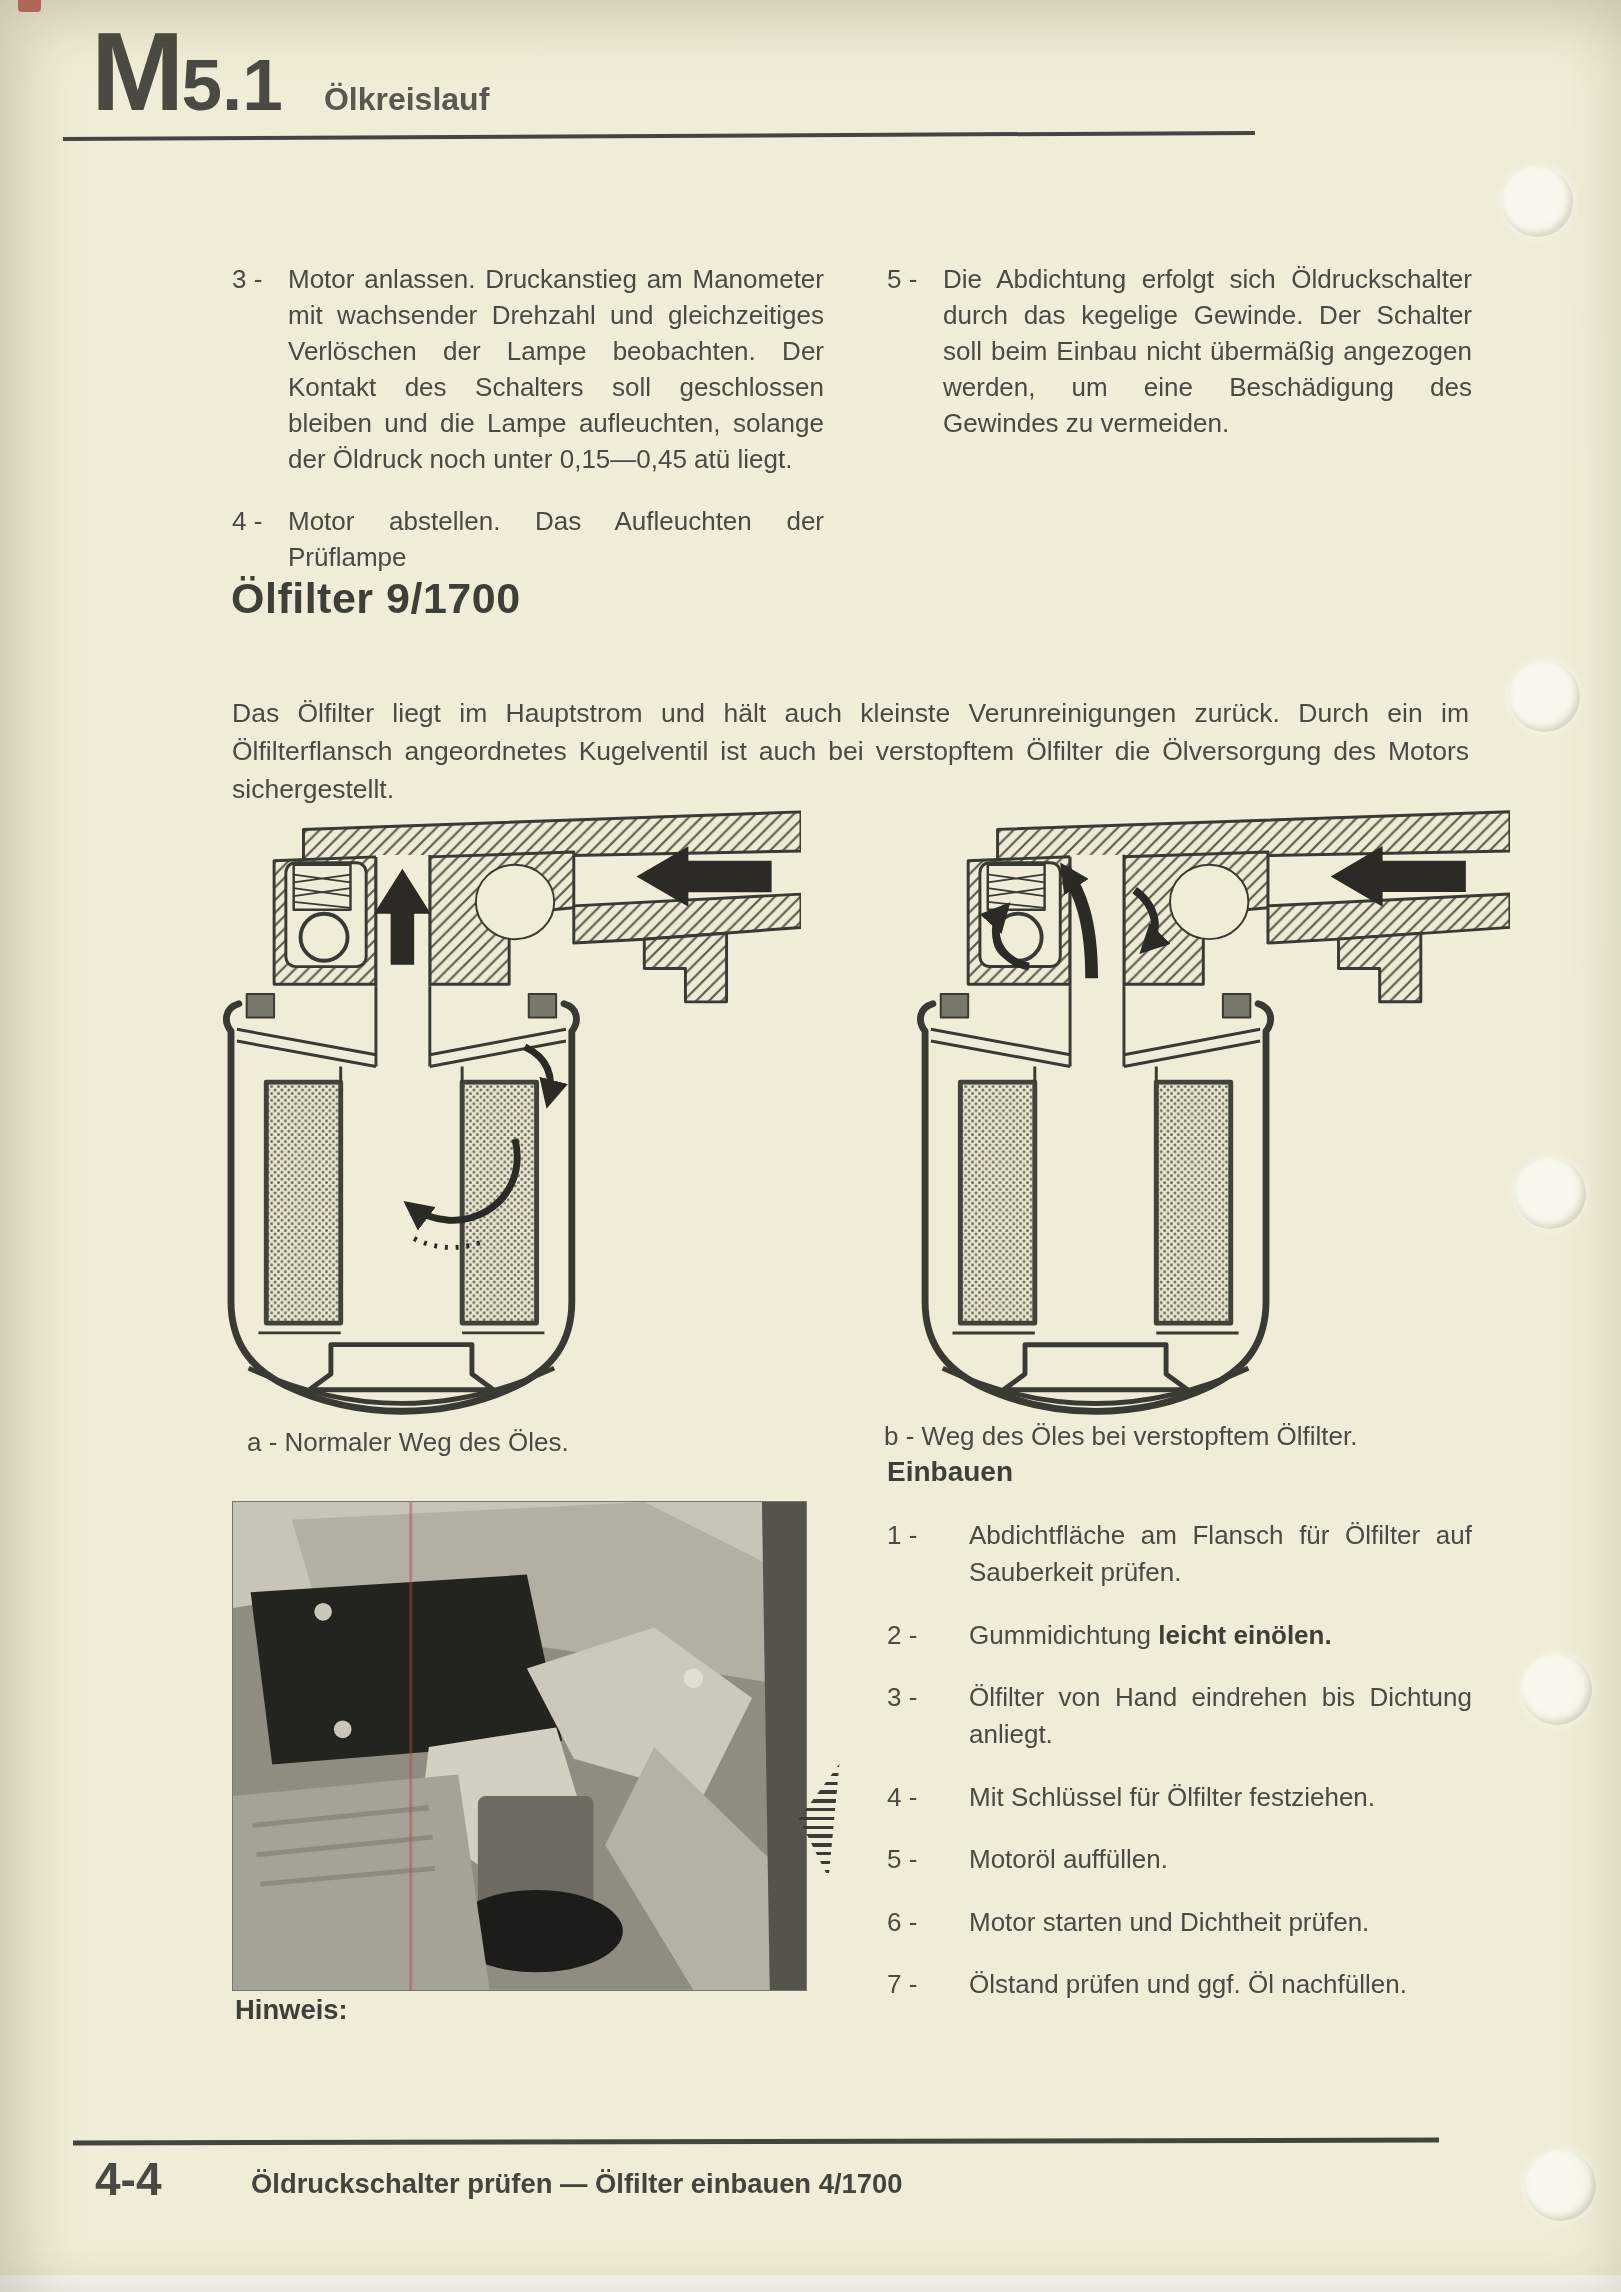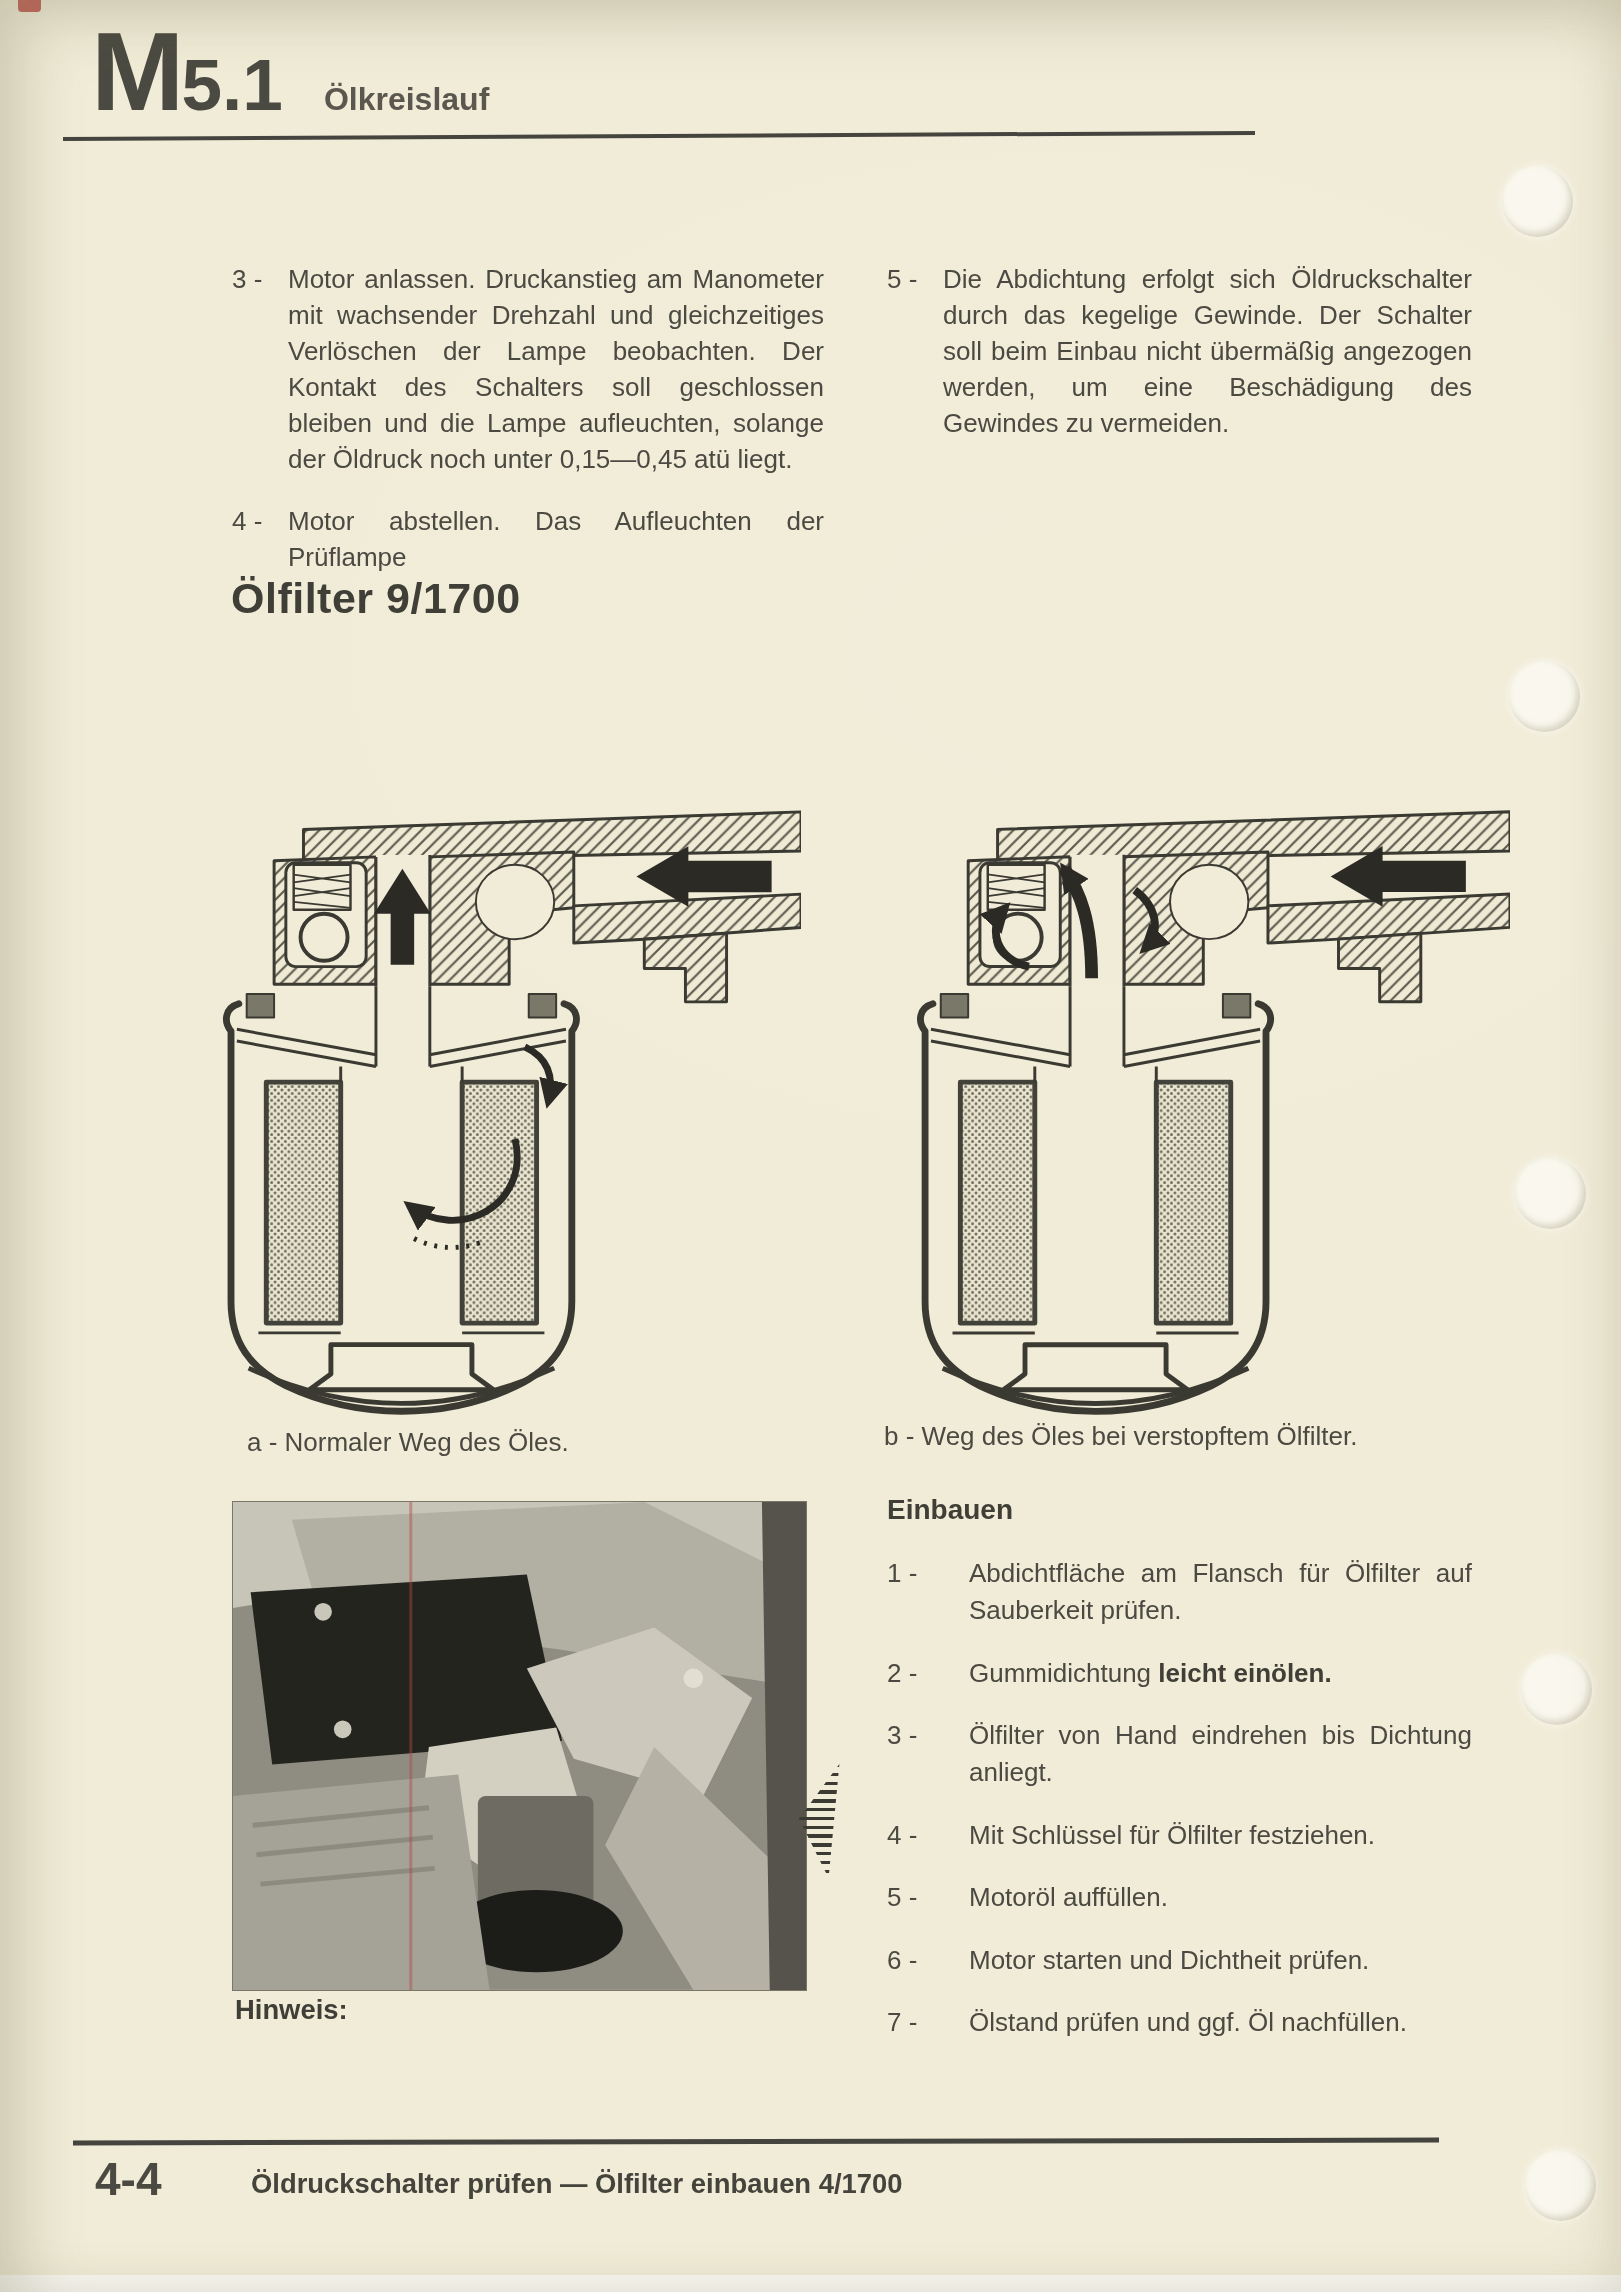--- a/index.html
+++ b/index.html
@@ -37,21 +37,21 @@
   #photo{left:233px;top:1502px;width:573px;height:488px;box-shadow:0 0 0 1px #7a776a;}
   #stripe-arrow{
     left:798px;top:1764px;width:45px;height:114px;
     background:repeating-linear-gradient(180deg,#3b3a33 0 3.4px,rgba(0,0,0,0) 3.4px 8.8px);
     clip-path:polygon(92% 0%, 2% 48%, 68% 100%);
   }
   
   #hinweis-label{left:235px;top:1994px;font-size:27.4px;font-weight:700;color:#403f37;}
   #hinweis-text{left:232px;top:2037px;width:647px;font-size:24px;color:#4b4a42;}
   
-  #einbauen{left:887px;top:1494px;width:585px;}
+  #einbauen{left:887px;top:1456px;width:585px;}
   #einbauen-heading{font-size:28px;font-weight:700;color:#403f37;margin-bottom:29px;}
   .eitem{display:flex;font-size:26px;line-height:37px;text-align:justify;margin-bottom:25.5px;}
   .enum{width:56px;flex:none;}
   .etxt{flex:1;margin-left:26px;}
   .etxt strong{font-weight:700;color:#403f37;}
   
   #footer-num{left:95px;top:2152px;font-size:46px;font-weight:700;color:#4b4a42;}
   #footer-title{left:251px;top:2168px;font-size:27.4px;font-weight:700;color:#45443c;}
   
   .hole{position:absolute;width:71px;height:71px;border-radius:50%;background:#faf8ee;
@@ -87,20 +87,21 @@
   </div>
 
   <div class="abs col" id="proc-right">
     <div class="pitem">
       <span class="pnum">5 -</span>
       <span class="ptxt">Die Abdichtung erfolgt sich Öldruckschalter durch das kegelige Gewinde. Der Schalter soll beim Einbau nicht übermäßig angezogen werden, um eine Beschädigung des Gewindes zu vermeiden.</span>
     </div>
   </div>
 
   <div class="abs" id="sec-heading">Ölfilter 9/1700</div>
+  <div class="abs" id="sec-intro">Das Ölfilter liegt im Hauptstrom und hält auch kleinste Verunreinigungen zurück. Durch ein im Ölfilterflansch angeordnetes Kugelventil ist auch bei verstopftem Ölfilter die Ölversorgung des Motors sichergestellt.</div>
 
   <div class="abs" id="fig-a">
     <svg width="617" height="627" viewBox="0 0 630 640">
       <defs>
         <pattern id="hA" width="13" height="13" patternUnits="userSpaceOnUse">
           <rect width="13" height="13" fill="#efead3"></rect>
           <path d="M0,13 L13,0 M-3.5,3.5 L3.5,-3.5 M9.5,16.5 L16.5,9.5" stroke="#5d5b50" stroke-width="2.2"></path>
         </pattern>
         <pattern id="sA" width="7" height="7" patternUnits="userSpaceOnUse">
           <rect width="7" height="7" fill="#e9e4ce"></rect>

